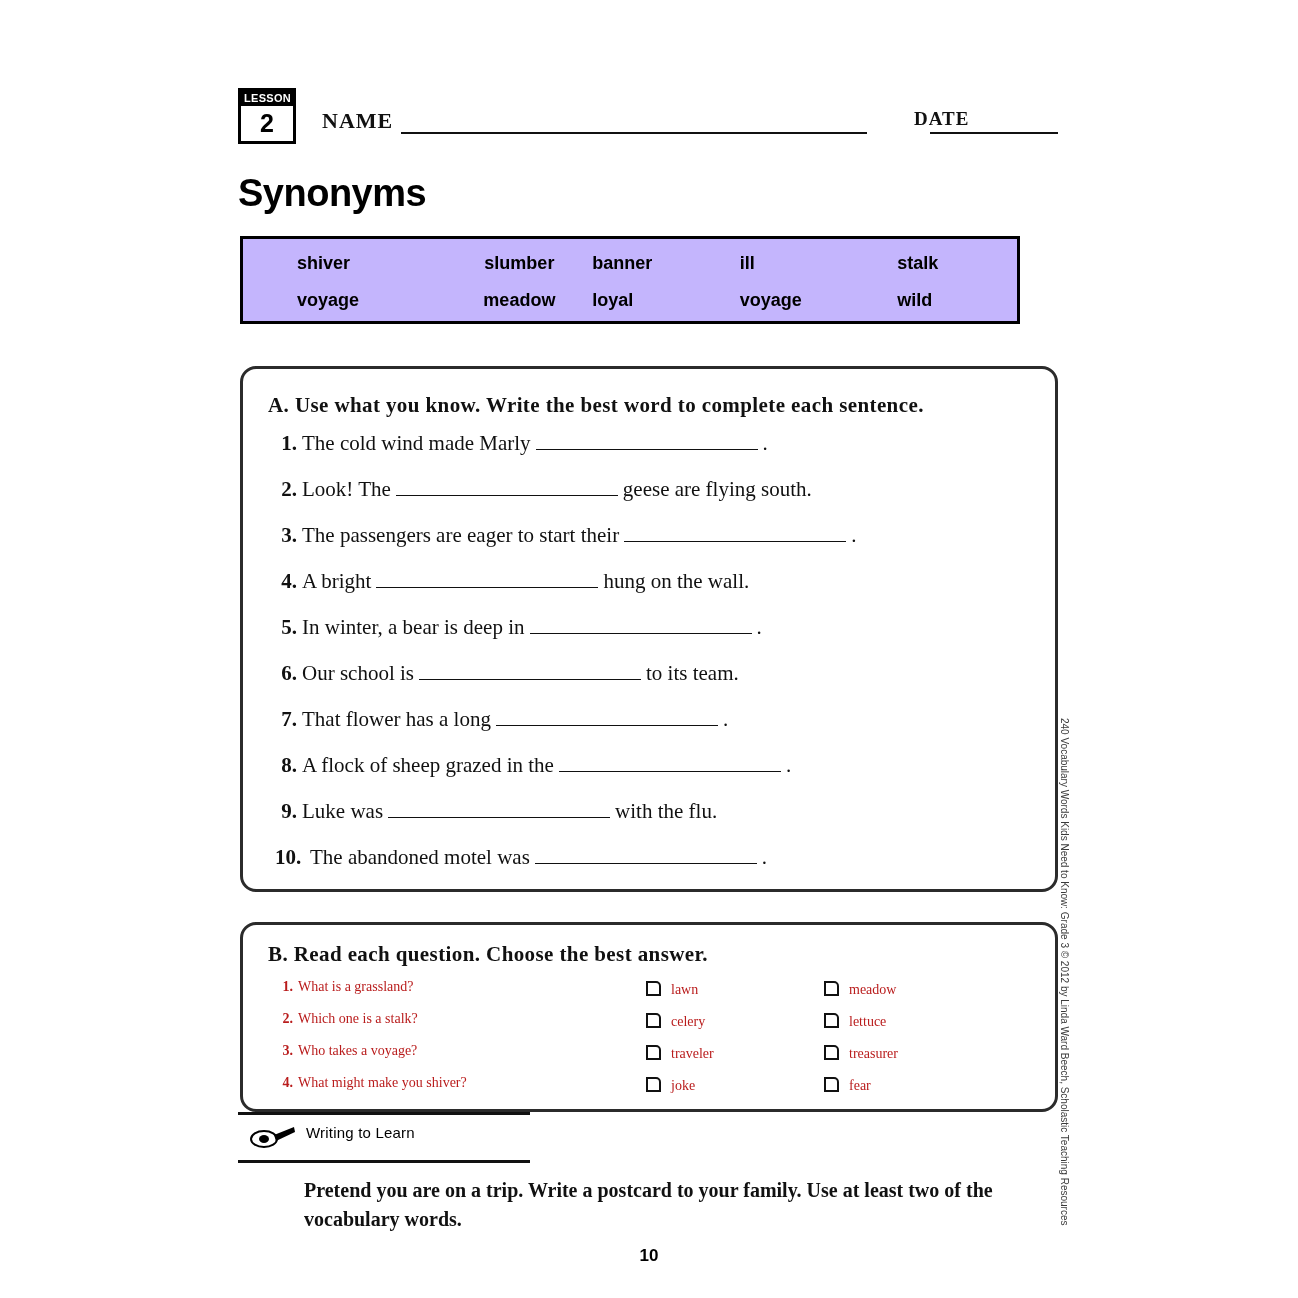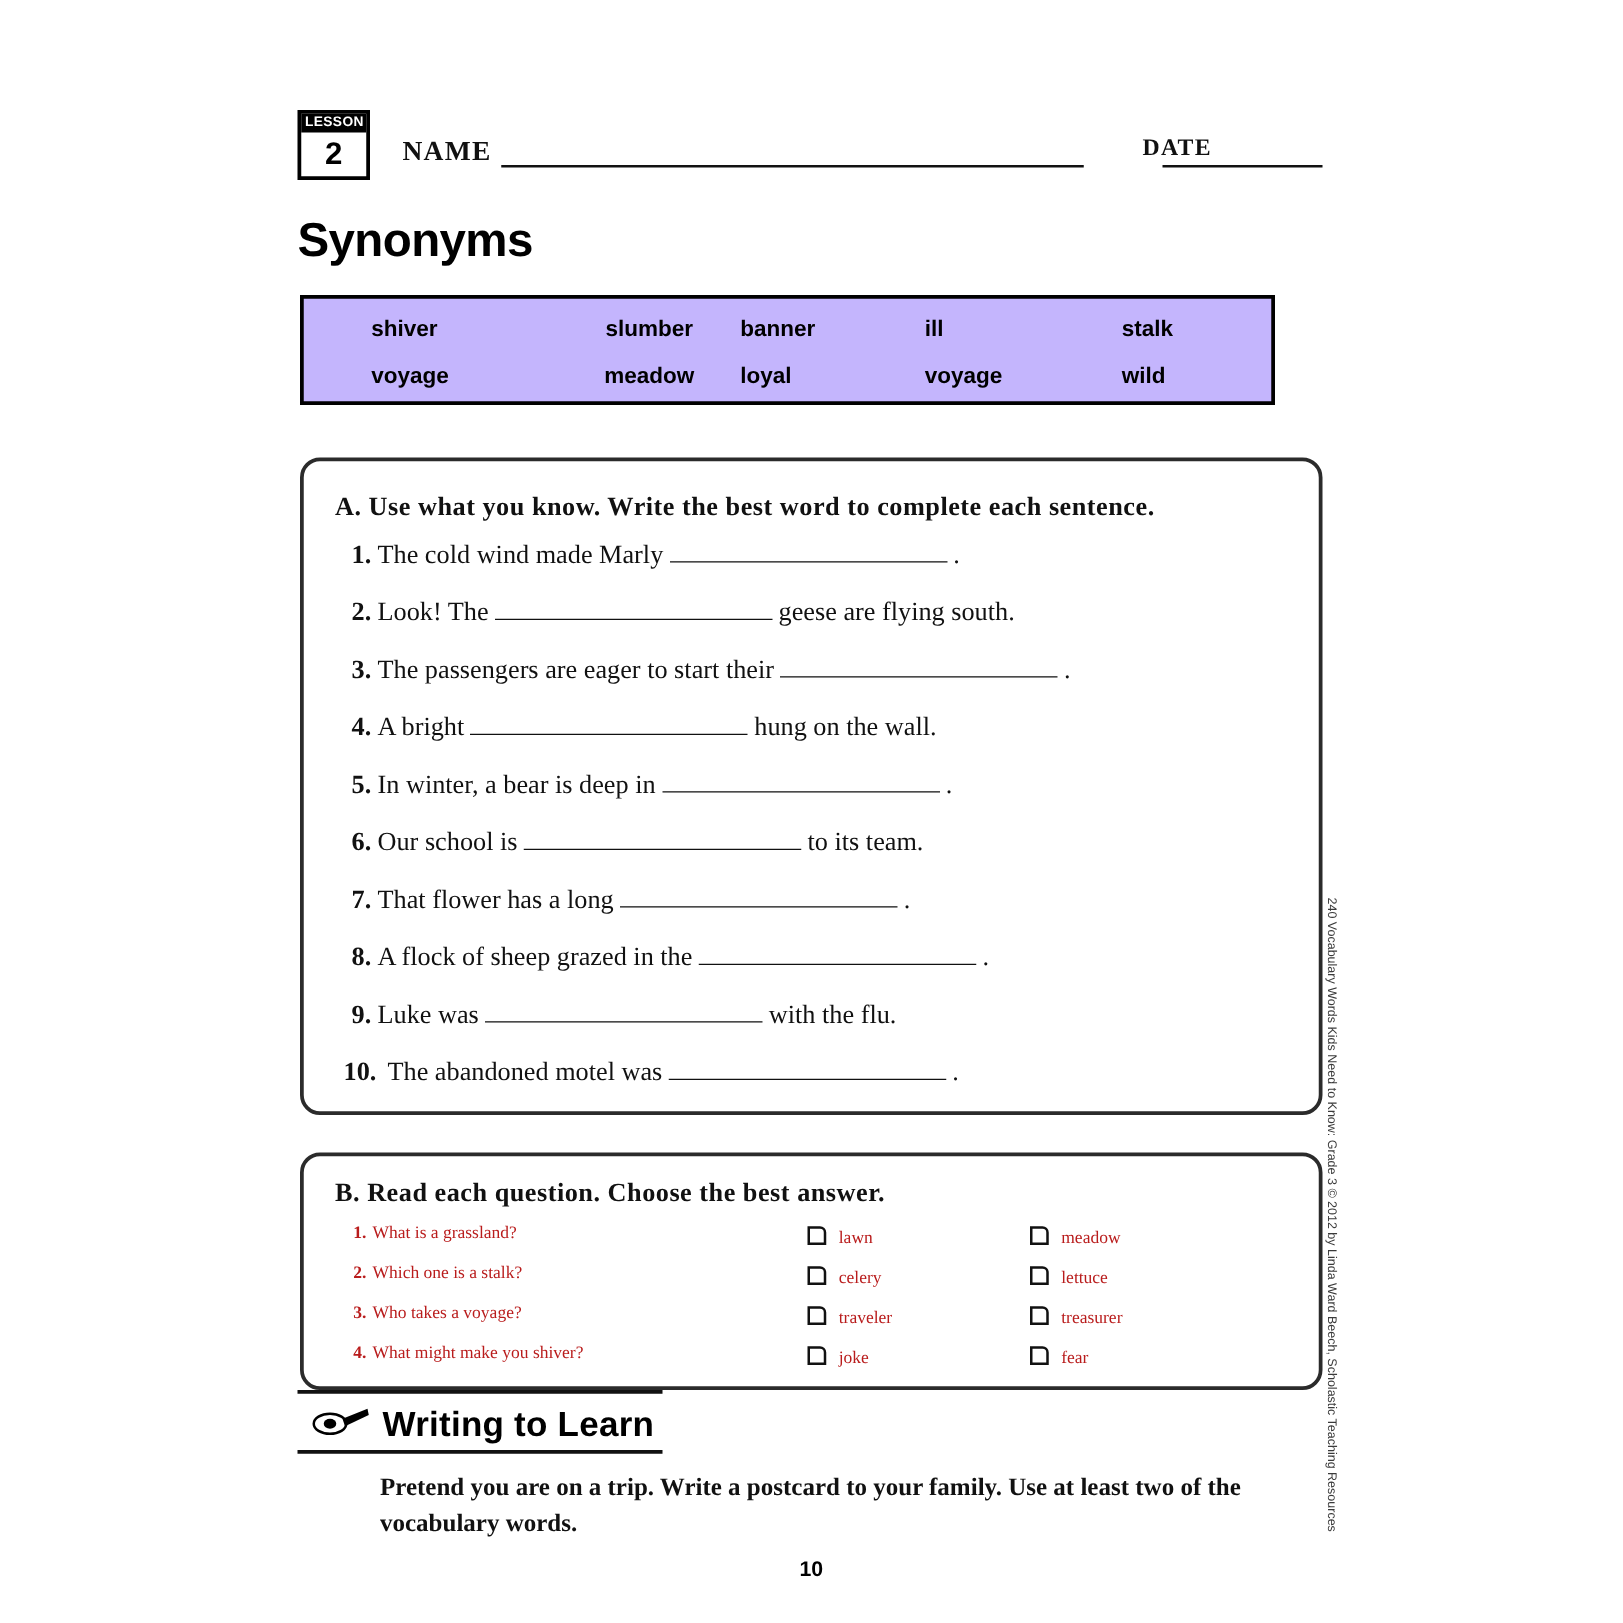--- a/index.html
+++ b/index.html
@@ -257,22 +257,22 @@
     left: 244px;
     top: 1122px;
     width: 52px;
     height: 30px;
   }
   .wtl-title {
     position: absolute;
     left: 306px;
     top: 1124px;
     font-family: "Liberation Sans", sans-serif;
-    font-weight: bold;
-    font-size: 28px;
+    font-weight: normal;
+    font-size: 15px;
     letter-spacing: 0.2px;
     color: #000;
   }
   .wtl-body {
     position: absolute;
     left: 304px;
     top: 1176px;
     width: 720px;
     font-family: "Liberation Serif", serif;
     font-weight: bold;

